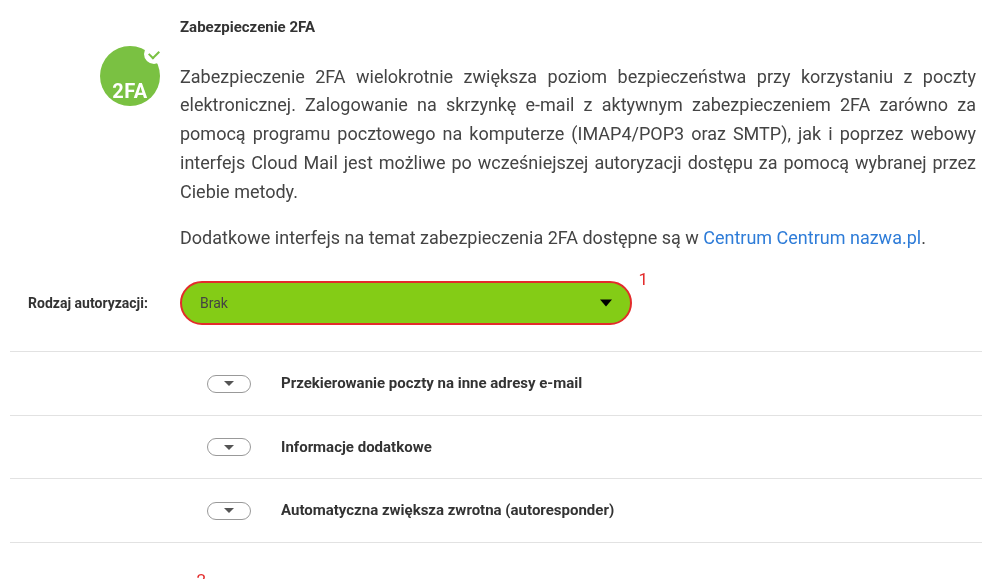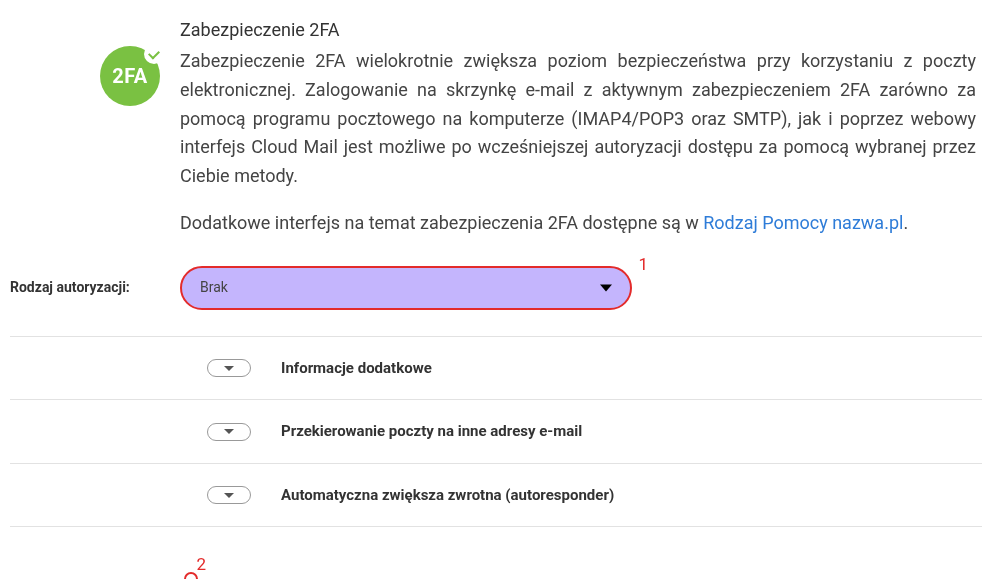--- a/index.html
+++ b/index.html
@@ -31,21 +31,21 @@
       margin-left: 90px;
       margin-top: 30px;
       position: relative;
     }
     .icon-2fa-circle {
       width: 60px;
       height: 60px;
       border-radius: 50%;
       background: #7ac142;
       display: flex;
-      align-items: center;
+      align-items: flex-end;
       justify-content: center;
       position: relative;
     }
     .icon-2fa-label {
       color: #fff;
       font-size: 20px;
       font-weight: 700;
       letter-spacing: 0.5px;
     }
     .icon-2fa-check {
@@ -67,59 +67,59 @@
       border-left: 2px solid #7ac142;
       border-bottom: 2px solid #7ac142;
       transform: rotate(-45deg);
       margin-top: -2px;
     }
     .content-2fa {
       flex: 1;
       padding-right: 6px;
     }
     .content-2fa h2 {
-      font-size: 18px;
-      font-weight: 400;
-      color: #333;
-      margin-bottom: 4px;
+      font-size: 15px;
+      font-weight: 700;
+      color: #333;
+      margin-bottom: 24px;
     }
     .content-2fa p {
       font-size: 18px;
       color: #444;
       text-align: justify;
       margin-bottom: 18px;
       line-height: 1.6;
     }
     .content-2fa a {
       color: #2e7cd8;
       text-decoration: none;
     }
     .form-row {
       display: flex;
       align-items: center;
       padding: 10px 0 26px 0;
       position: relative;
     }
     .form-label {
       width: 170px;
-      text-align: left;
+      text-align: center;
       font-size: 14px;
       font-weight: 700;
       color: #333;
       padding-right: 14px;
     }
     .form-control-wrap {
       position: relative;
     }
     .select-box {
       width: 452px;
       height: 44px;
       border: 2px solid #e32b2b;
       border-radius: 22px;
-      background: #c4b5fd;
+      background: #84cc16;
       padding: 0 40px 0 18px;
       font-size: 14px;
       color: #444;
       display: flex;
       align-items: center;
       cursor: pointer;
       position: relative;
     }
     .select-arrow {
       position: absolute;
@@ -214,21 +214,21 @@
     <div class="icon-2fa">
       <div class="icon-2fa-circle">
         <span class="icon-2fa-label">2FA</span>
         <span class="icon-2fa-check"></span>
       </div>
     </div>
     <div class="content-2fa">
       <h2>Zabezpieczenie 2FA</h2>
       <p>Zabezpieczenie 2FA wielokrotnie zwiększa poziom bezpieczeństwa przy korzystaniu z poczty elektronicznej. Zalogowanie na skrzynkę e-mail z aktywnym zabezpieczeniem 2FA zarówno za pomocą programu pocztowego na komputerze (IMAP4/POP3 oraz SMTP), jak i poprzez webowy interfejs Cloud Mail jest możliwe po wcześniejszej autoryzacji dostępu za pomocą wybranej przez Ciebie metody.</p>
       <p>
-        <span>Dodatkowe interfejs na temat zabezpieczenia 2FA dostępne są w </span><a href="#">Rodzaj Pomocy nazwa.pl</a><span>.</span>
+        <span>Dodatkowe interfejs na temat zabezpieczenia 2FA dostępne są w </span><a href="#">Centrum Centrum nazwa.pl</a><span>.</span>
       </p>
     </div>
   </div>
 
   <div class="form-row">
     <div class="form-label">Rodzaj autoryzacji:</div>
     <div class="form-control-wrap">
       <div class="select-box">
         <span>Brak</span>
         <span class="select-arrow"></span>
@@ -236,28 +236,28 @@
       <span class="annotation-1">1</span>
     </div>
   </div>
 
   <hr class="divider">
 
   <div class="accordion-row">
     <div class="accordion-toggle">
       <span class="accordion-toggle-arrow"></span>
     </div>
-    <div class="accordion-label">Informacje dodatkowe</div>
+    <div class="accordion-label">Przekierowanie poczty na inne adresy e-mail</div>
   </div>
 
   <div class="accordion-row">
     <div class="accordion-toggle">
       <span class="accordion-toggle-arrow"></span>
     </div>
-    <div class="accordion-label">Przekierowanie poczty na inne adresy e-mail</div>
+    <div class="accordion-label">Informacje dodatkowe</div>
   </div>
 
   <div class="accordion-row">
     <div class="accordion-toggle">
       <span class="accordion-toggle-arrow"></span>
     </div>
     <div class="accordion-label">Automatyczna zwiększa zwrotna (autoresponder)</div>
   </div>
 
   <div class="save-row">

